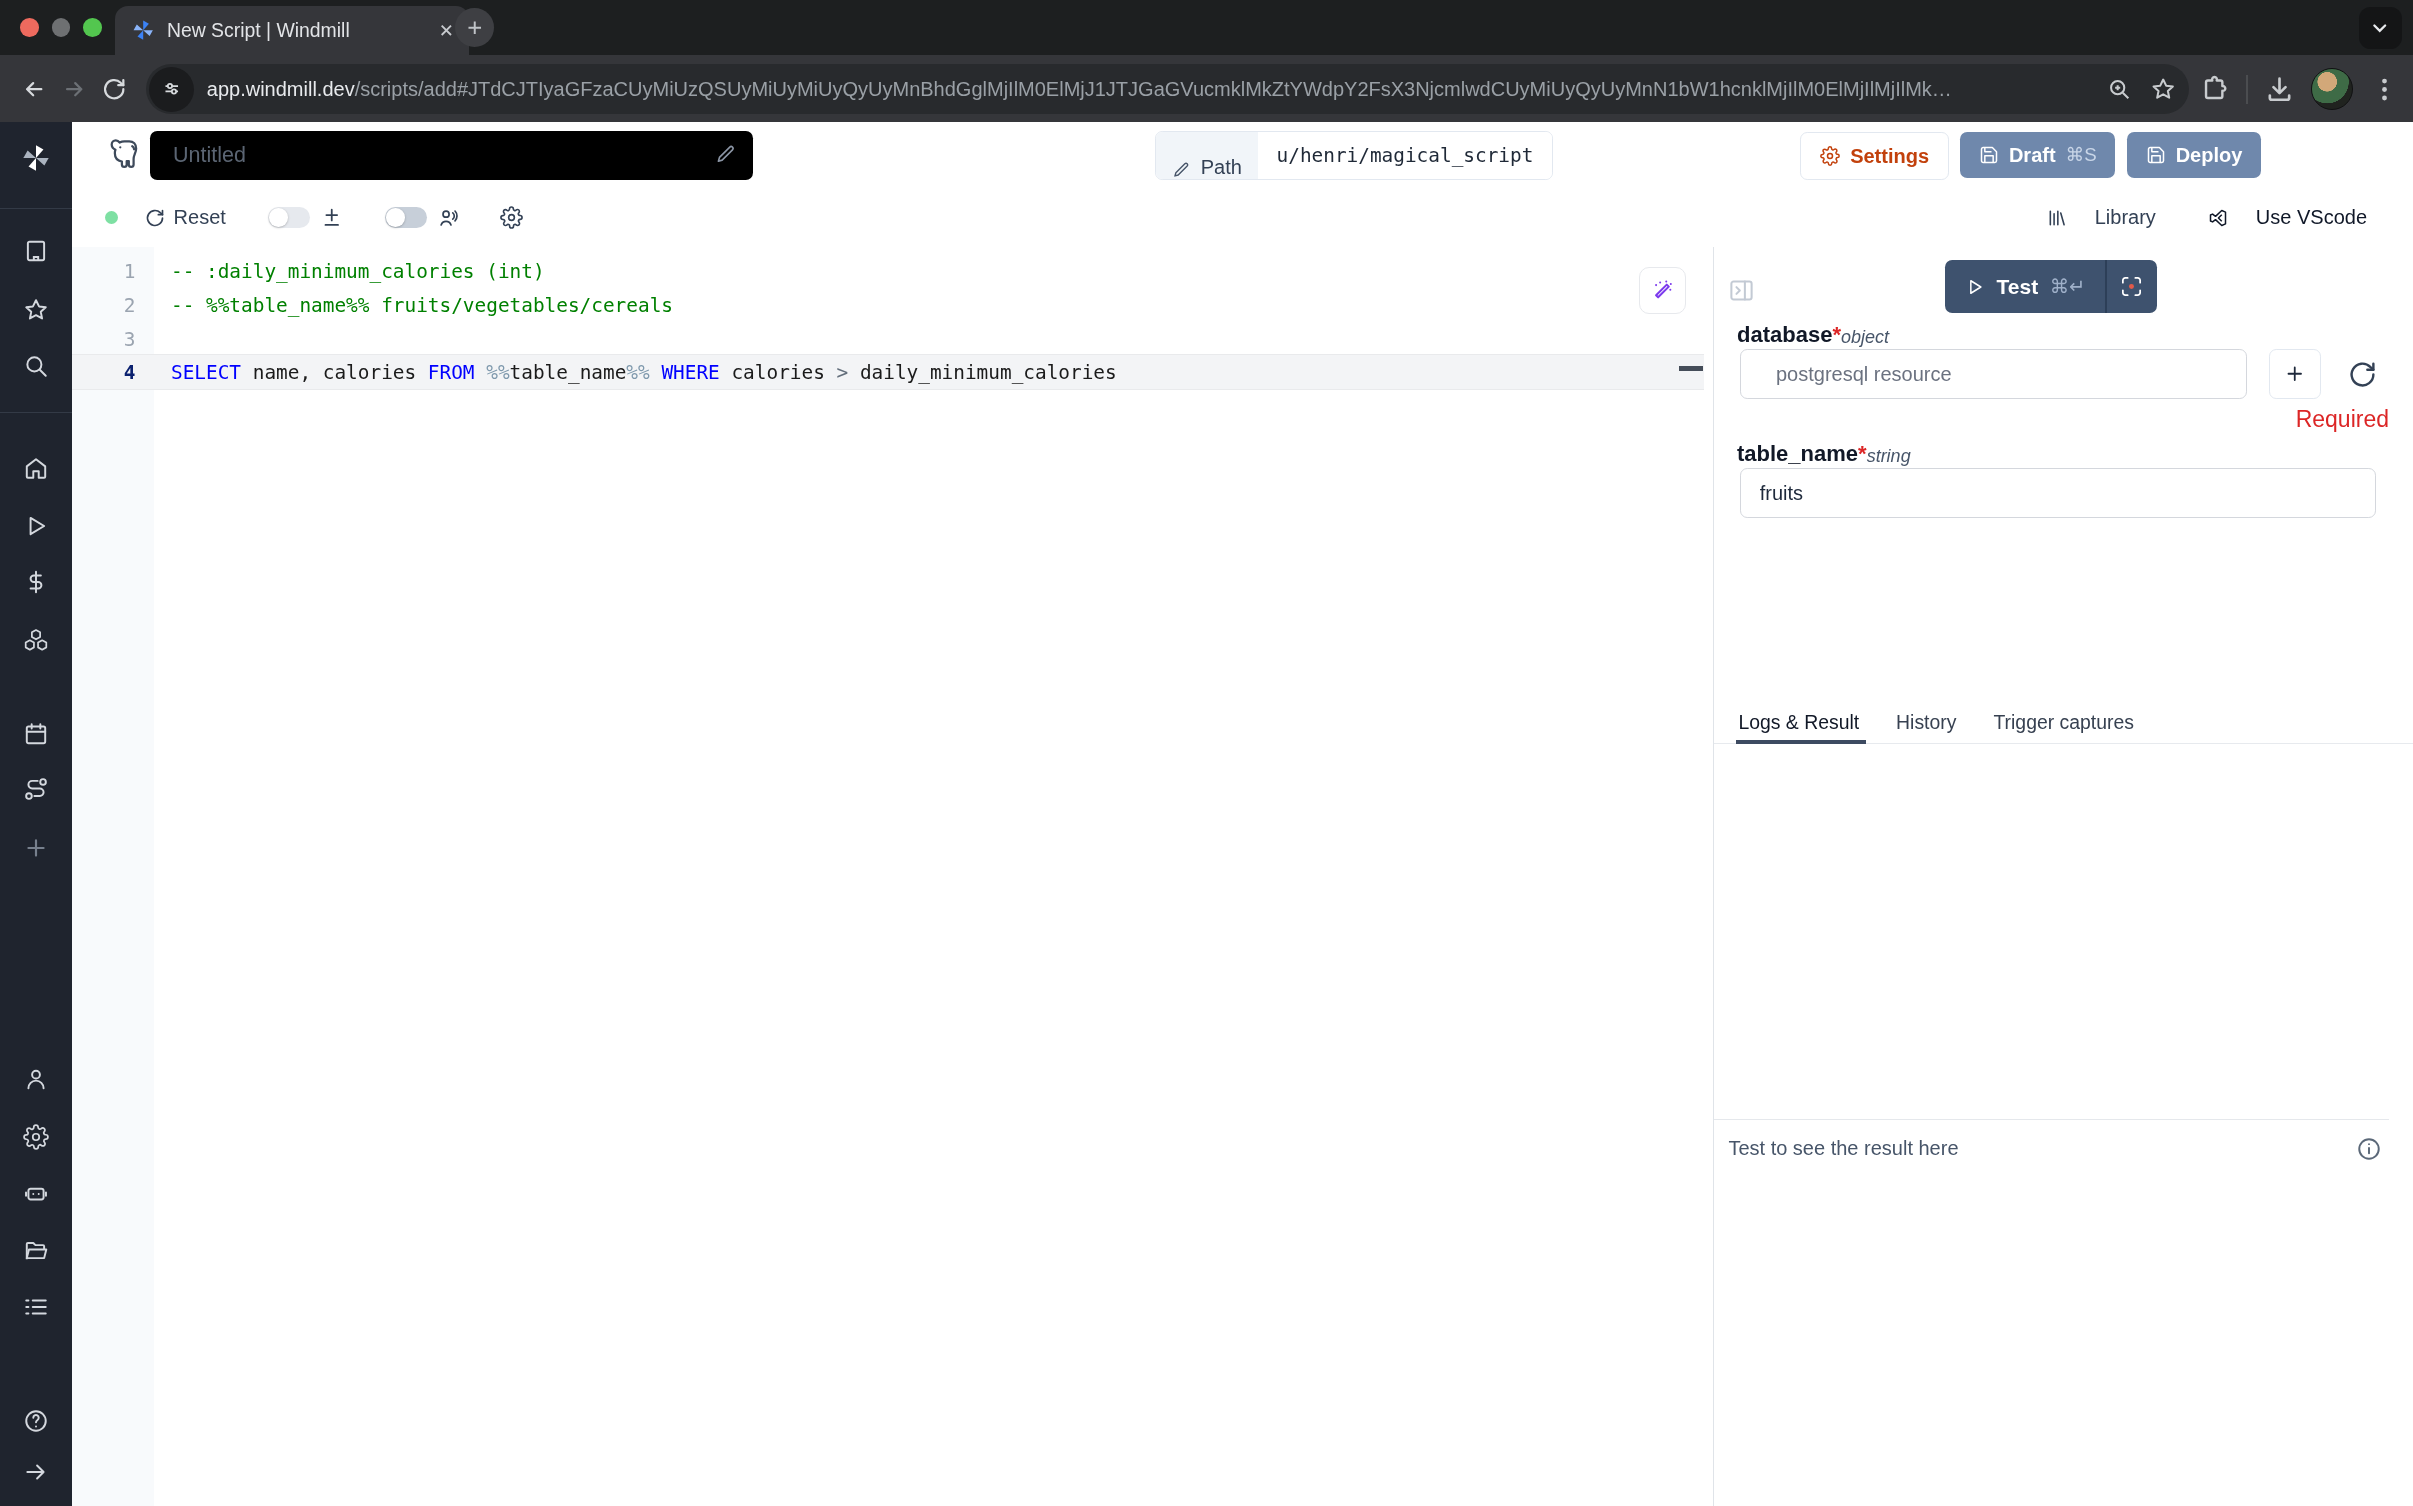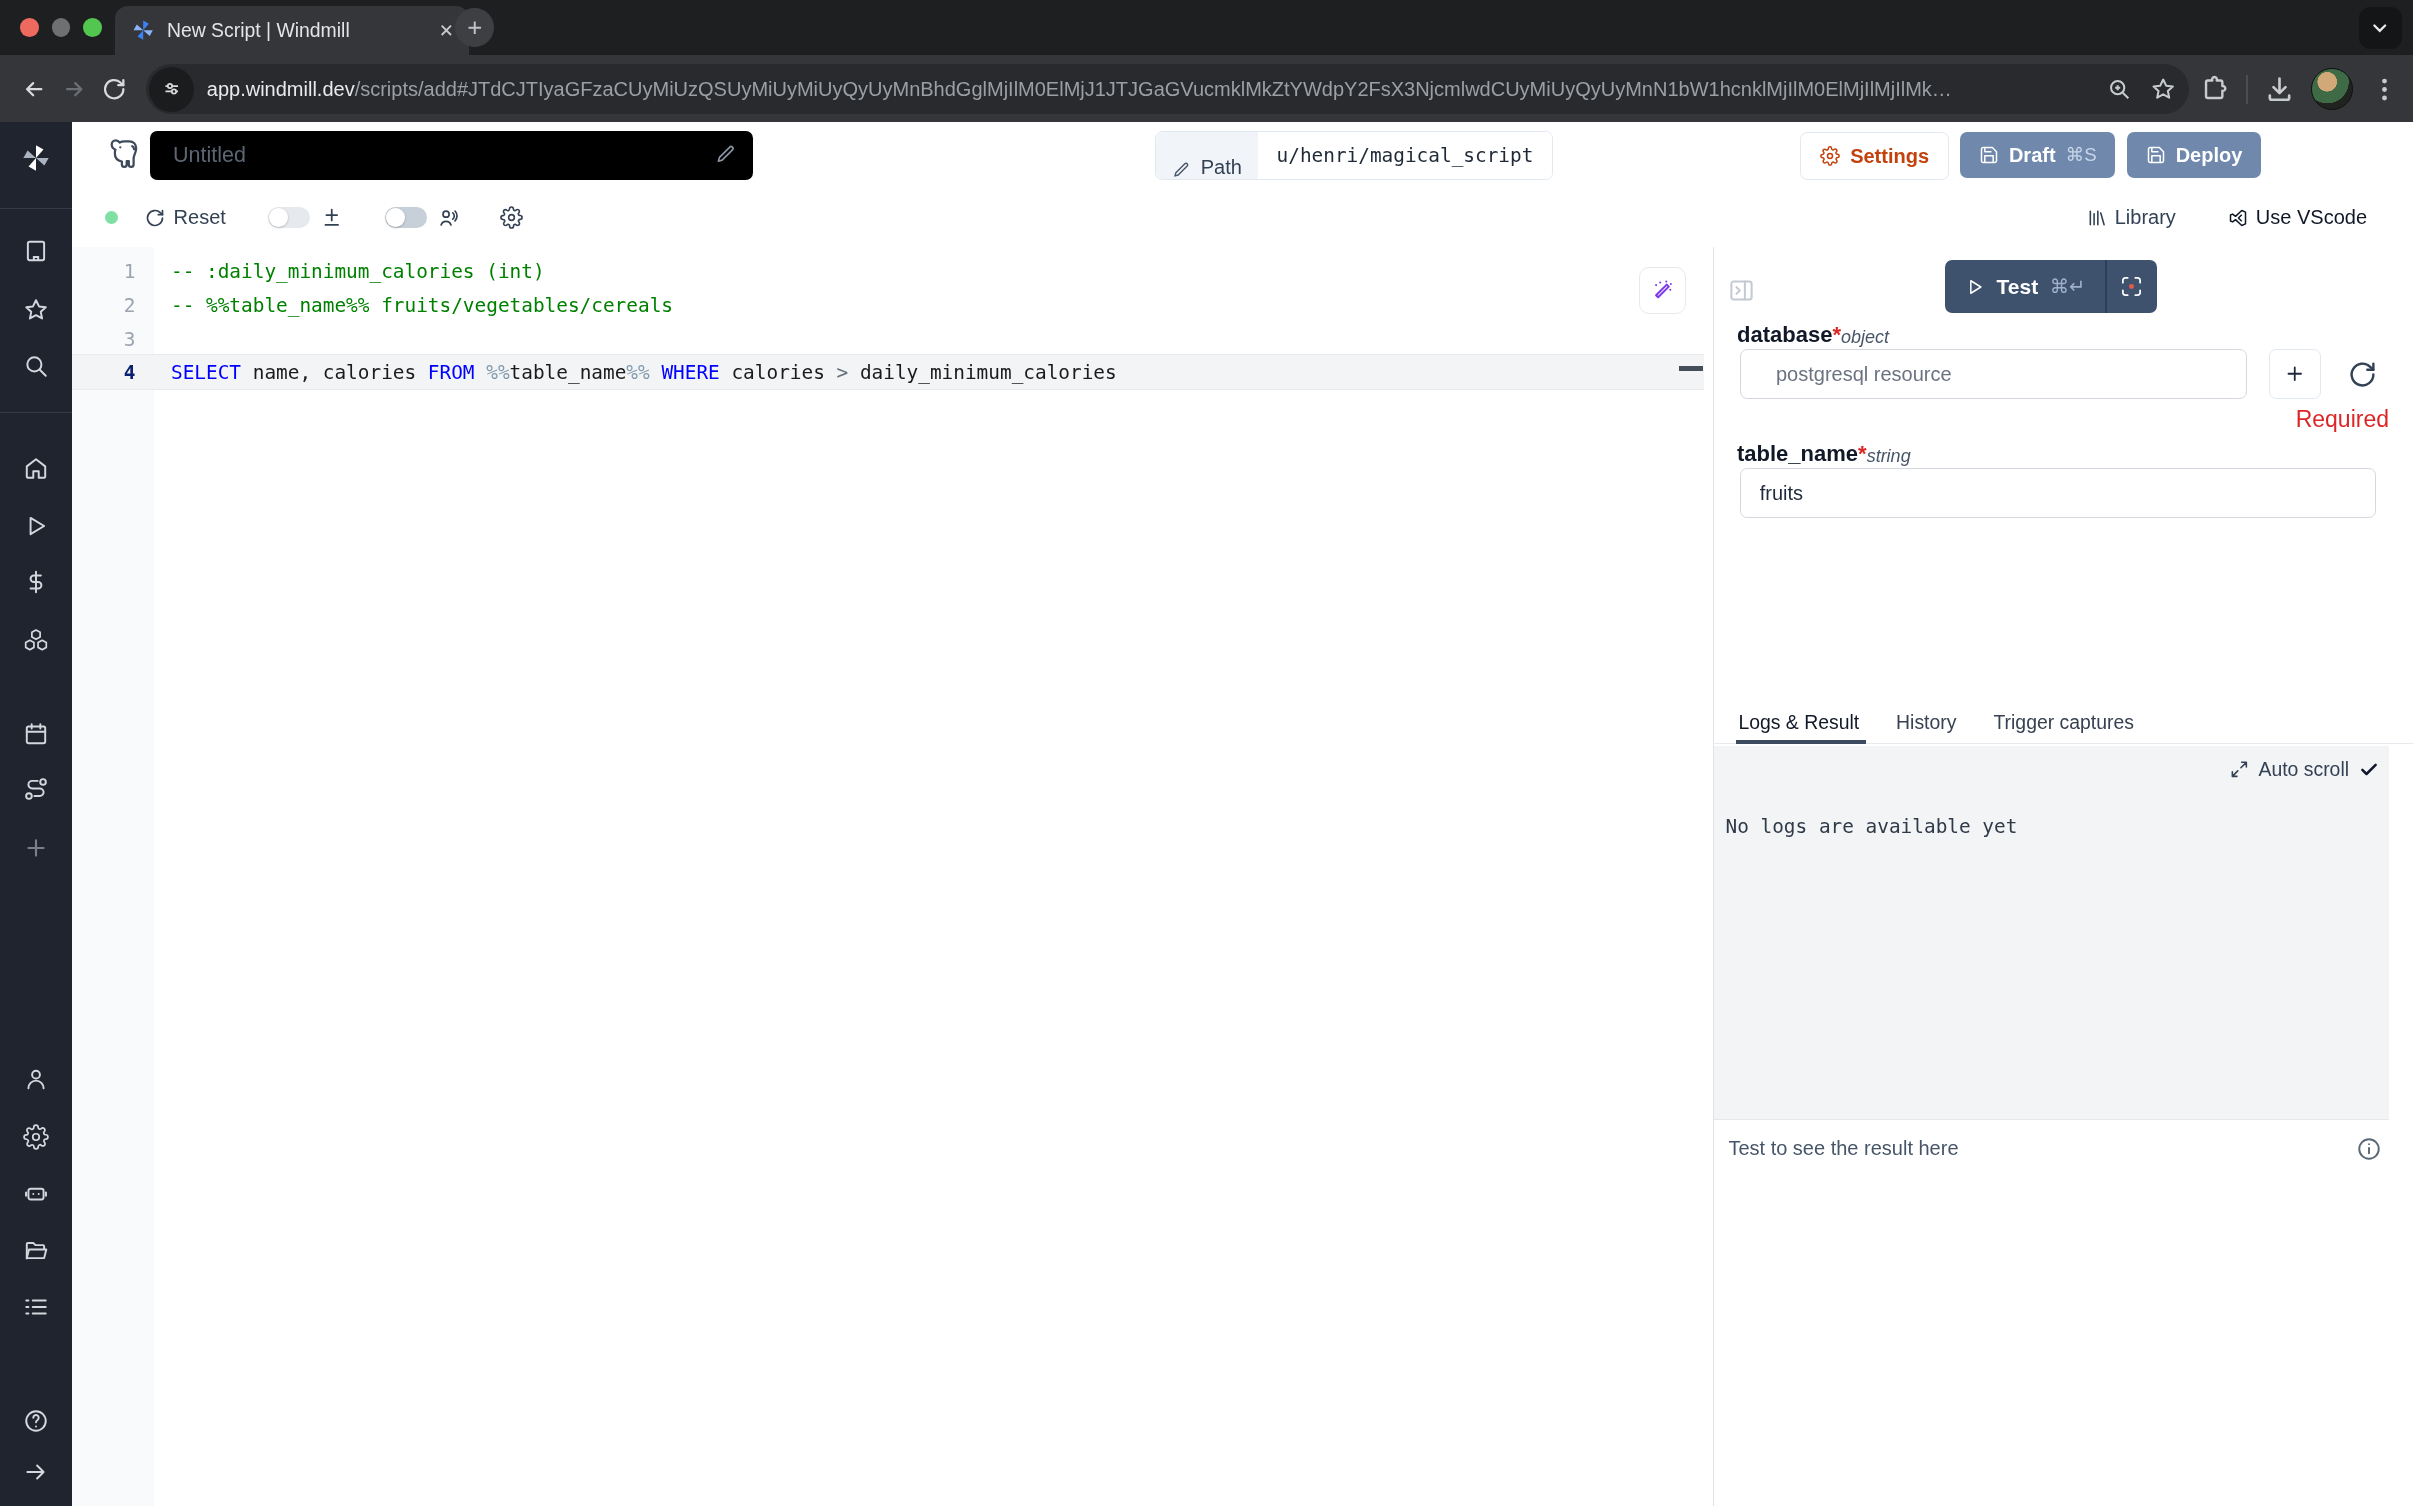--- a/index.html
+++ b/index.html
@@ -56,21 +56,21 @@
   .subhdr{position:absolute;left:72px;right:0;top:66px;height:59px;background:#fff;border-bottom:1.4px solid #eef1f4;display:flex;align-items:center;padding-left:33px}
   .status-dot{width:13px;height:13px;border-radius:50%;background:#7ee0a3;flex:none}
   .reset{display:flex;align-items:center;gap:8.6px;margin-left:27px;color:#334155;font-size:20px;cursor:pointer}
   .reset svg{width:20px;height:20px}
   .toggle{width:42px;height:21.5px;border-radius:10.8px;background:#e6e9ee;position:relative;margin-left:42px;cursor:pointer;flex:none}
   .toggle.darker{background:#c7cfd9}
   .knob{position:absolute;left:1.4px;top:1.4px;width:18.7px;height:18.7px;border-radius:50%;background:#fff;box-shadow:0 0.7px 2.2px rgba(0,0,0,.25)}
   .mini-ic{width:21.5px;height:21.5px;color:#334155;margin-left:11.5px;flex:none}
   .gear-lone{width:23px;height:23px;color:#334155;margin-left:40px}
   .sub-right{margin-left:auto;display:flex;align-items:center;gap:52px;margin-right:46px}
-  .link-btn{display:flex;align-items:center;gap:8px;font-size:20px;color:#334155;cursor:pointer}
+  .link-btn{display:flex;align-items:center;gap:28px;font-size:20px;color:#334155;cursor:pointer}
   .link-btn svg{width:20px;height:20px}
   .link-btn.strong{font-weight:400;color:#101828}
   
   .editor{position:absolute;left:72px;top:125px;width:1641px;bottom:0;background:#fff}
   .gutter{position:absolute;left:0;top:0;bottom:0;width:82px;background:#f8fafc}
   .crow{position:absolute;left:0;right:8.6px;height:34px;display:flex;align-items:center;font-family:"DejaVu Sans Mono",monospace;font-size:19.4px}
   .lnum{width:82px;text-align:right;padding-right:18.7px;box-sizing:border-box;color:#9ba4b0;flex:none}
   .code{white-space:pre;color:#1b1b1b;padding-left:17px}
   .crow.hl{background:#f3f4f6;border-top:1.4px solid #e9eaec;border-bottom:1.4px solid #e9eaec;height:34px}
   .crow.hl .lnum{color:#0b216f;font-weight:700}
@@ -465,32 +465,20 @@
       <div class="fld-row" style="top:221px">
         <input class="txt-input" style="width: 636px;" value="fruits">
       </div>
 
       <div class="ptabs">
         <span class="ptab active">Logs &amp; Result</span>
         <span class="ptab">History</span>
         <span class="ptab">Trigger captures</span>
       </div>
 
-      <div class="logs">
-        <div class="autoscroll">
-          <svg viewBox="0 0 24 24" fill="none" stroke="currentColor" stroke-width="2" stroke-linecap="round" stroke-linejoin="round">
-              <path d="M15 3h6v6M9 21H3v-6M21 3l-7 7M3 21l7-7"></path>
-            </svg>
-          <span>Auto scroll</span>
-          <svg class="check-ic" viewBox="0 0 24 24" style="width:20px;height:20px" fill="none" stroke="currentColor" stroke-width="3" stroke-linecap="round" stroke-linejoin="round">
-              <path d="M4 13l5 5L20 7"></path>
-            </svg>
-        </div>
-        <div class="nologs">No logs are available yet</div>
-      </div>
 
       <div class="resultbar">
         <div class="result-text">Test to see the result here</div>
         <svg class="info-ic" viewBox="0 0 24 24" fill="none" stroke="currentColor" stroke-width="1.8" stroke-linecap="round">
             <circle cx="12" cy="12" r="9"></circle>
             <path d="M12 11v5"></path>
             <path d="M12 7.5h.01"></path>
           </svg>
       </div>
     </div>

